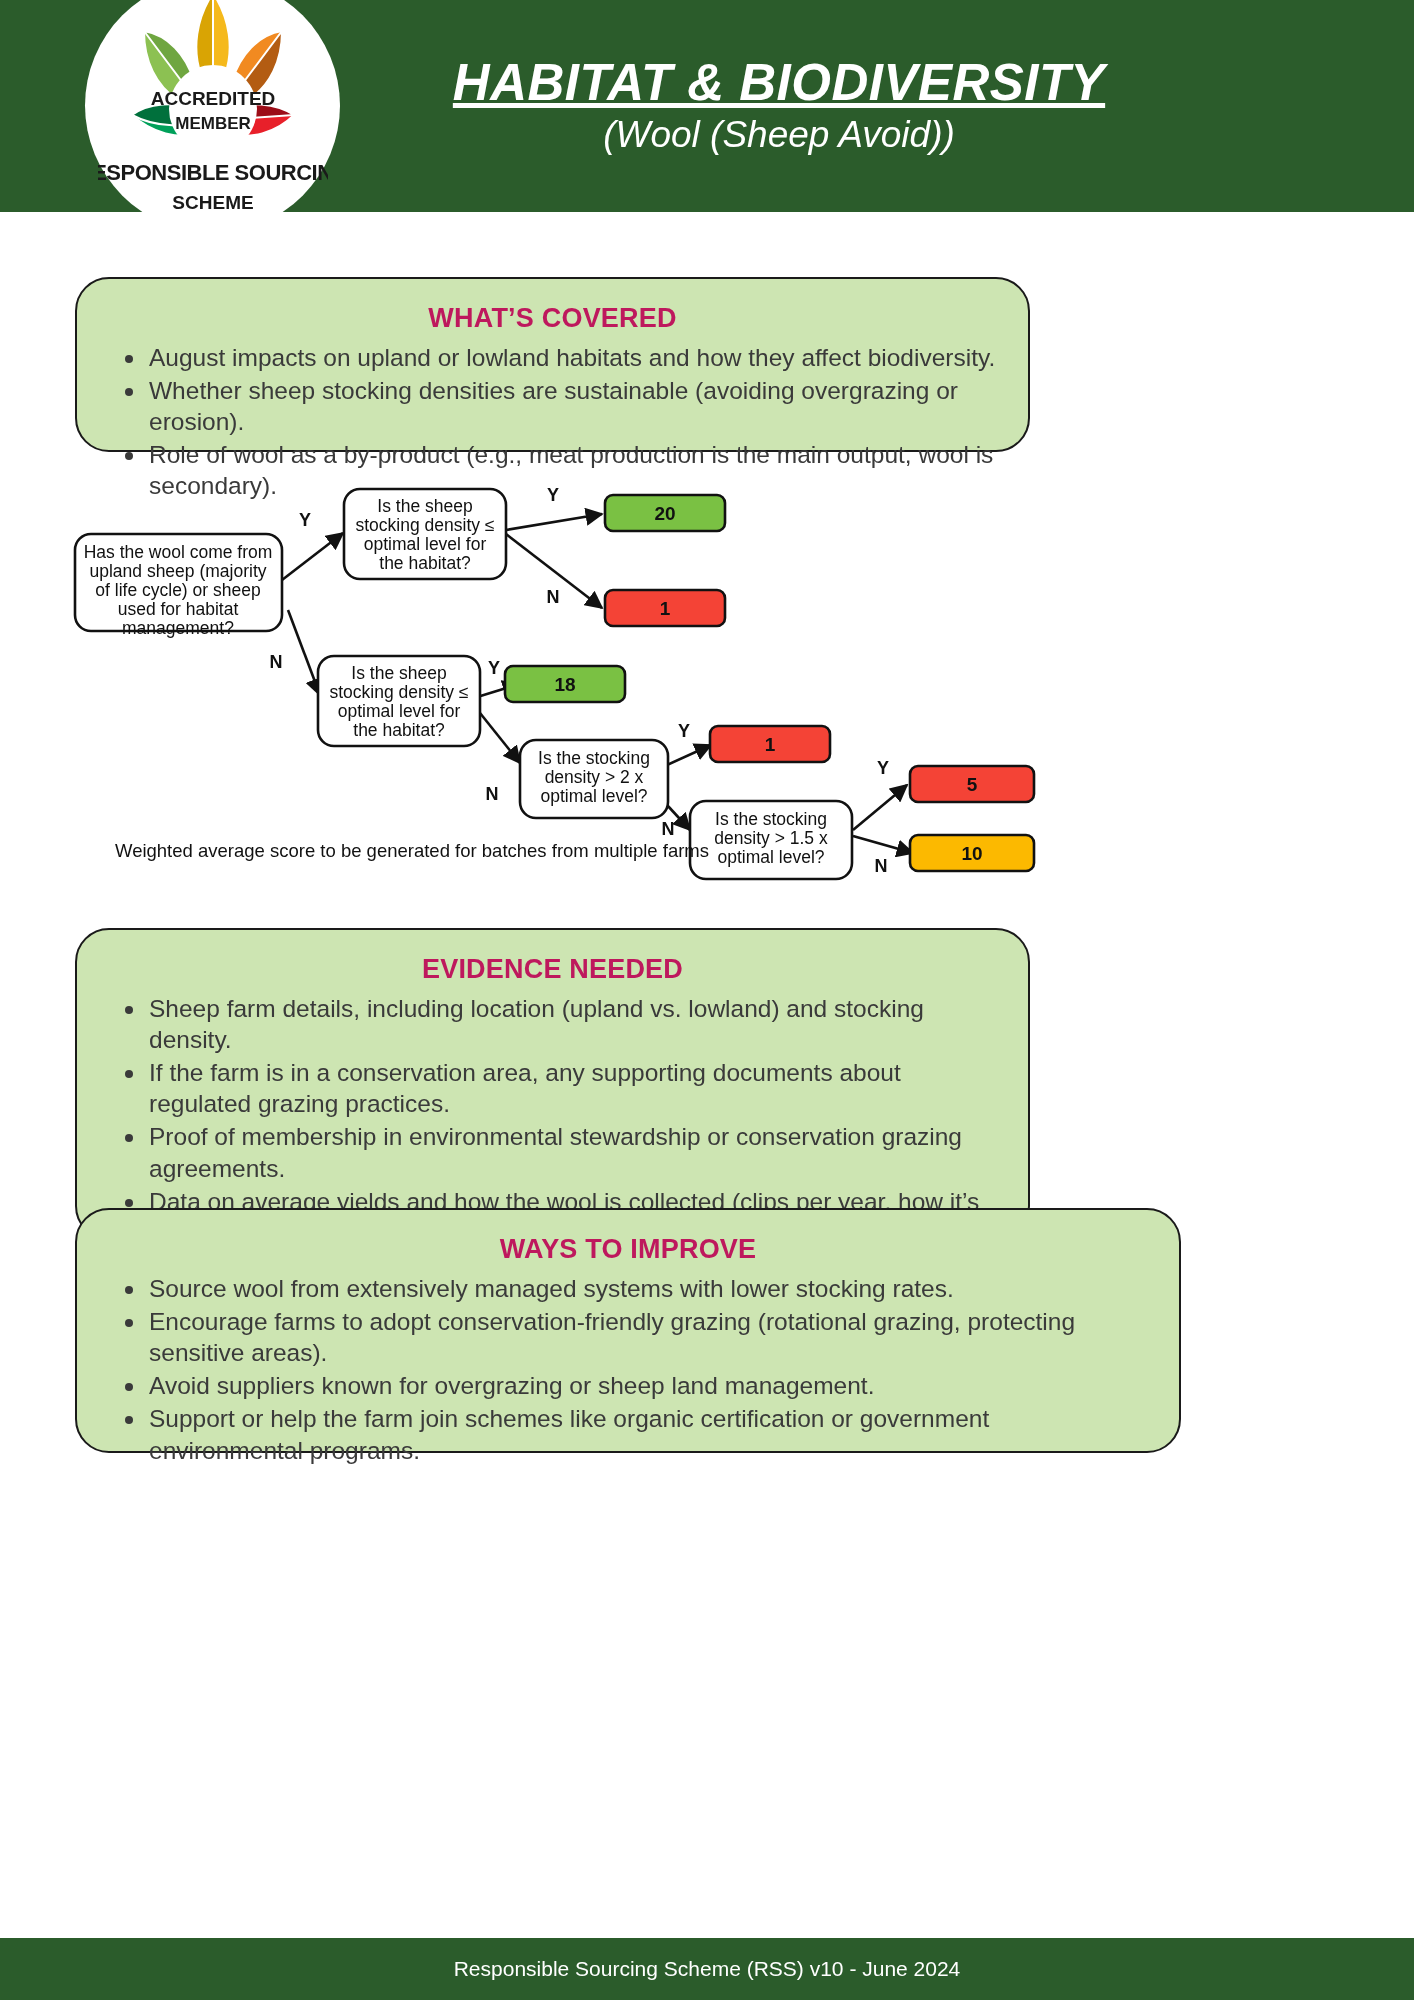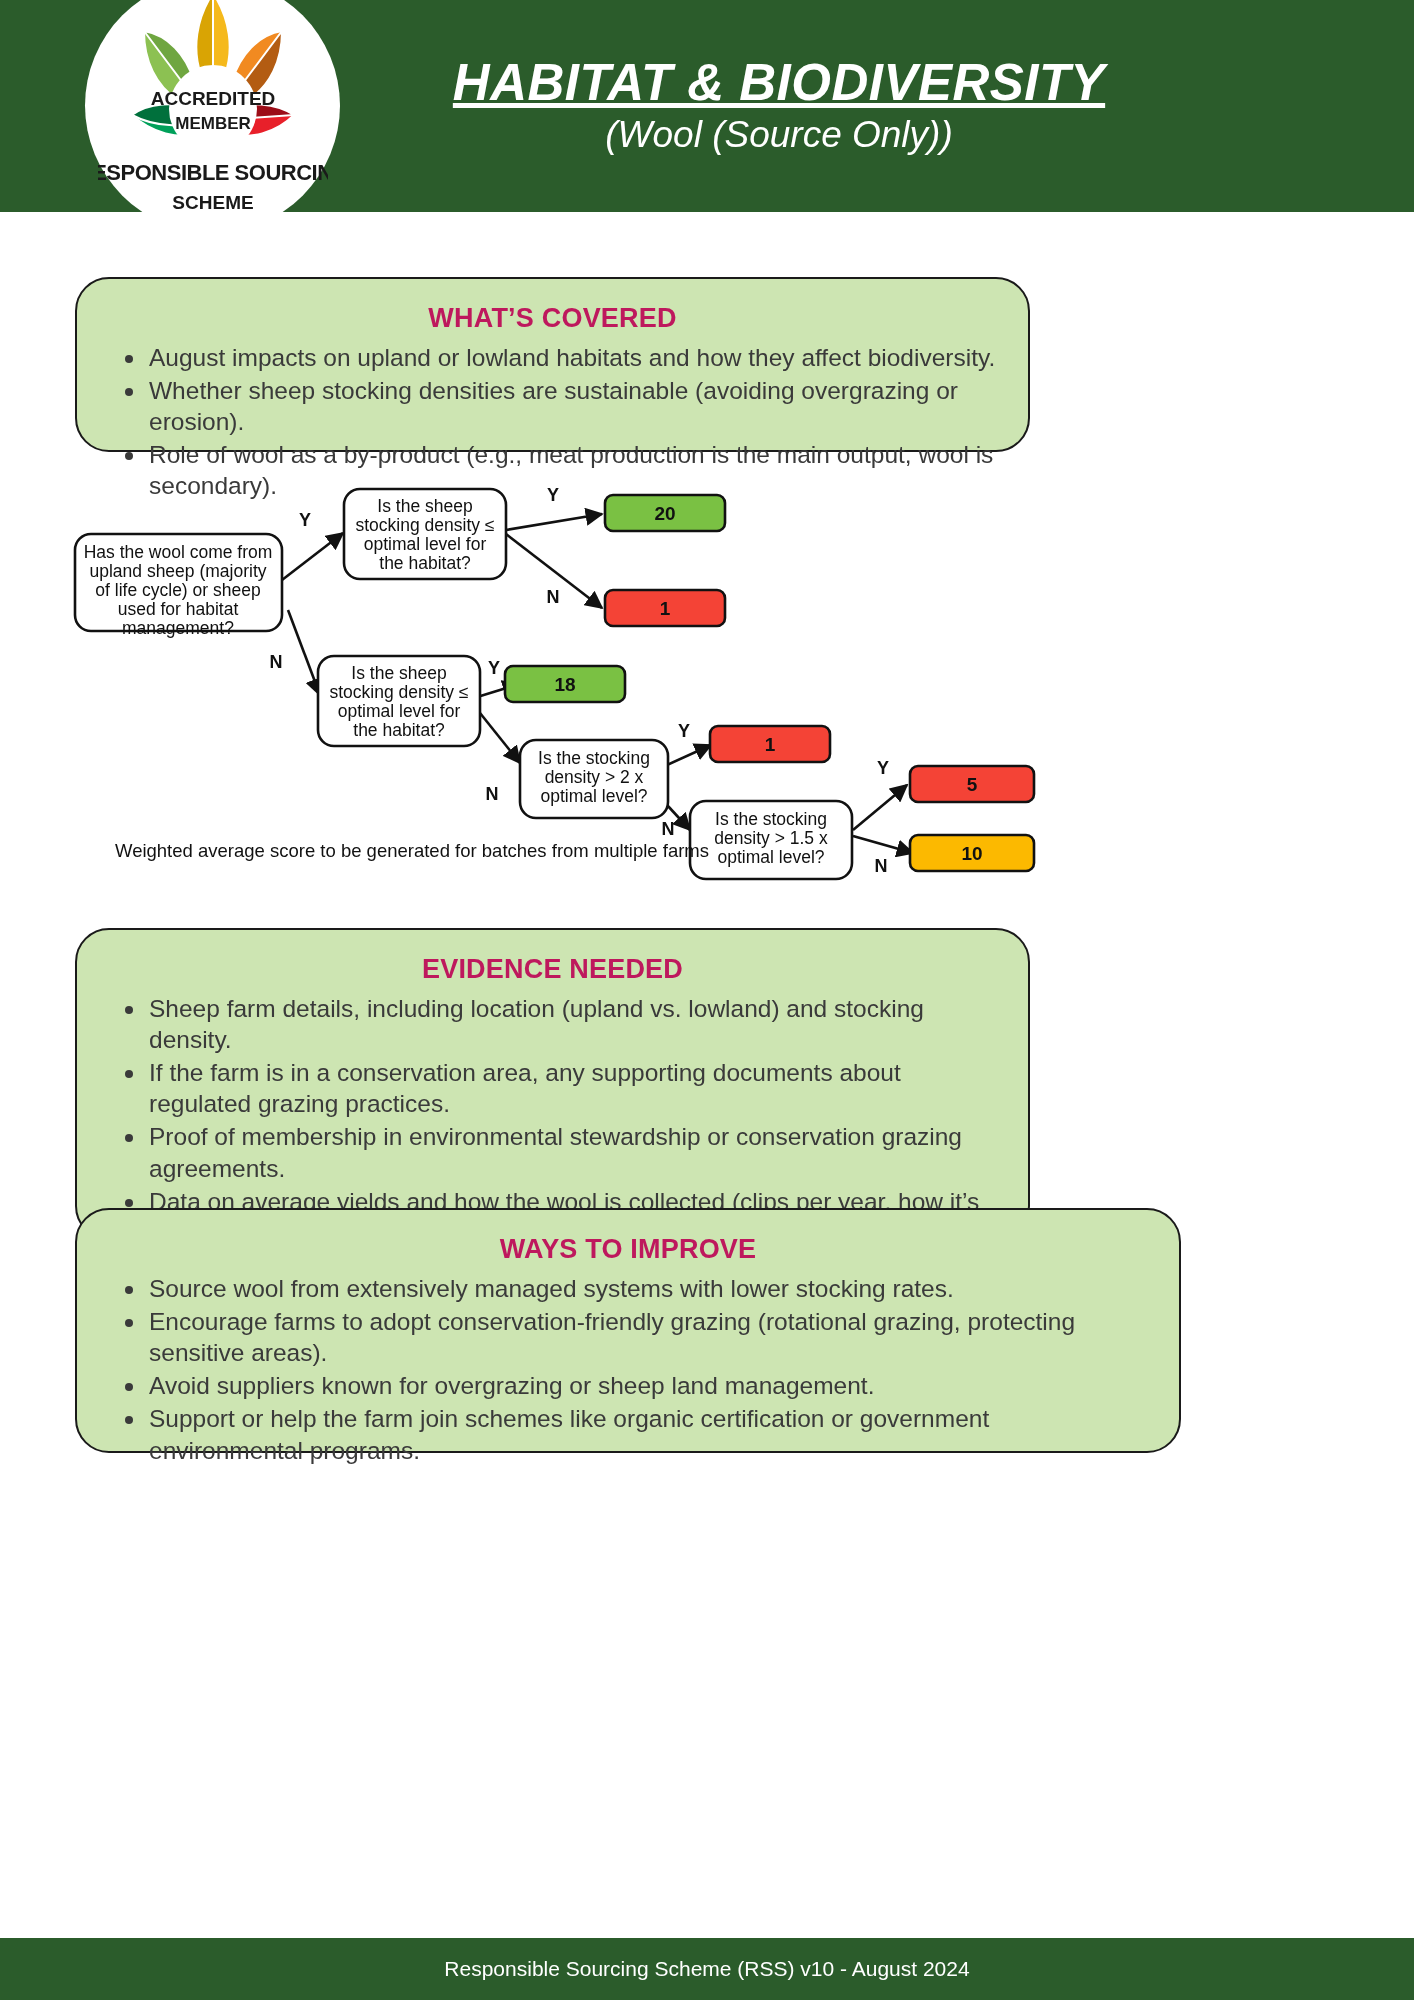--- a/index.html
+++ b/index.html
@@ -115,21 +115,21 @@
 
       <circle cx="115" cy="122" r="44" fill="#ffffff"></circle>
       <text x="115" y="118" text-anchor="middle" font-family="Liberation Sans, sans-serif" font-size="19" font-weight="bold" fill="#1a1a1a">ACCREDITED</text>
       <text x="115" y="142" text-anchor="middle" font-family="Liberation Sans, sans-serif" font-size="17" font-weight="bold" fill="#1a1a1a">MEMBER</text>
       <text x="115" y="193" text-anchor="middle" font-family="Liberation Sans, sans-serif" font-size="22" font-weight="bold" fill="#1a1a1a" letter-spacing="-0.5">RESPONSIBLE SOURCING</text>
       <text x="115" y="222" text-anchor="middle" font-family="Liberation Sans, sans-serif" font-size="19" font-weight="bold" fill="#1a1a1a">SCHEME</text>
     </svg>
   </div>
   <div class="header-titles">
     <div class="header-title">HABITAT &amp; BIODIVERSITY</div>
-    <div class="header-sub">(Wool (Source Only))</div>
+    <div class="header-sub">(Wool (Sheep Avoid))</div>
   </div>
 </div>
 
 <div class="panel" id="panel-covered">
   <div class="panel-title">WHAT’S COVERED</div>
   <ul class="bullets">
     <li>August impacts on upland or lowland habitats and how they affect biodiversity.</li>
     <li>Whether sheep stocking densities are sustainable (avoiding overgrazing or erosion).</li>
     <li>Role of wool as a by-product (e.g., meat production is the main output, wool is secondary).</li>
   </ul>
@@ -261,14 +261,14 @@
   <div class="panel-title">WAYS TO IMPROVE</div>
   <ul class="bullets">
     <li>Source wool from extensively managed systems with lower stocking rates.</li>
     <li>Encourage farms to adopt conservation-friendly grazing (rotational grazing, protecting sensitive areas).</li>
     <li>Avoid suppliers known for overgrazing or sheep land management.</li>
     <li>Support or help the farm join schemes like organic certification or government environmental programs.</li>
   </ul>
 </div>
 
 <div class="footer">
-  <span class="footer-text">Responsible Sourcing Scheme (RSS) v10 - August 2024</span>
+  <span class="footer-text">Responsible Sourcing Scheme (RSS) v10 - June 2024</span>
 </div>
 
 </body></html>

